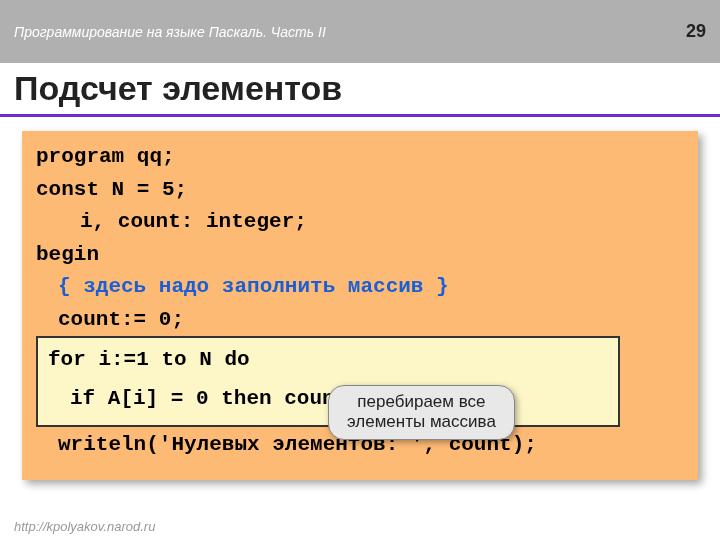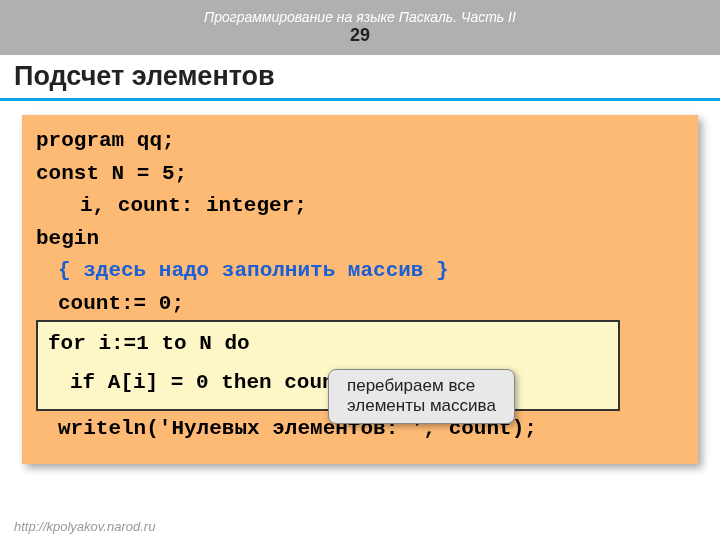--- a/index.html
+++ b/index.html
@@ -8,40 +8,39 @@
     width: 720px;
     height: 540px;
     font-family: Arial, sans-serif;
     background: #fff;
     overflow: hidden;
     position: relative;
   }
   .header {
     background: #b0b0b0;
     color: #fff;
-    padding: 9px 14px;
+    padding: 21px 14px;
     font-size: 14px;
     font-style: italic;
     display: flex;
     justify-content: space-between;
     align-items: center;
-    flex-direction: column;
   }
   .page-num {
     font-style: normal;
     font-weight: bold;
     font-size: 18px;
     color: #222;
   }
   .title {
-    font-size: 27px;
+    font-size: 34px;
     font-weight: bold;
     color: #222;
     padding: 6px 14px 6px 14px;
-    border-bottom: 3px solid #0ea5e9;
+    border-bottom: 3px solid #6d28d9;
   }
   .code-box {
     margin: 14px 22px 0 22px;
     background: #fdba74;
     box-shadow: 4px 4px 8px rgba(0,0,0,0.35);
     padding: 10px 16px 18px 14px;
     font-family: "Courier New", monospace;
     font-weight: bold;
     font-size: 21px;
     line-height: 1.55;
@@ -56,26 +55,27 @@
     margin-top: 0px;
     margin-bottom: 2px;
     width: 560px;
   }
   .callout {
     position: absolute;
     top: 254px;
     left: 306px;
     background: #e8e8e8;
     border: 1px solid #888;
-    border-radius: 8px;
+    border-radius: 16px;
     padding: 6px 18px;
     font-family: Arial, sans-serif;
     font-weight: normal;
     font-size: 17px;
     color: #222;
+    text-align: center;
     box-shadow: 2px 2px 6px rgba(0,0,0,0.35);
     line-height: 1.2;
   }
   .footer {
     position: absolute;
     bottom: 6px;
     left: 14px;
     right: 14px;
     display: flex;
     justify-content: space-between;

